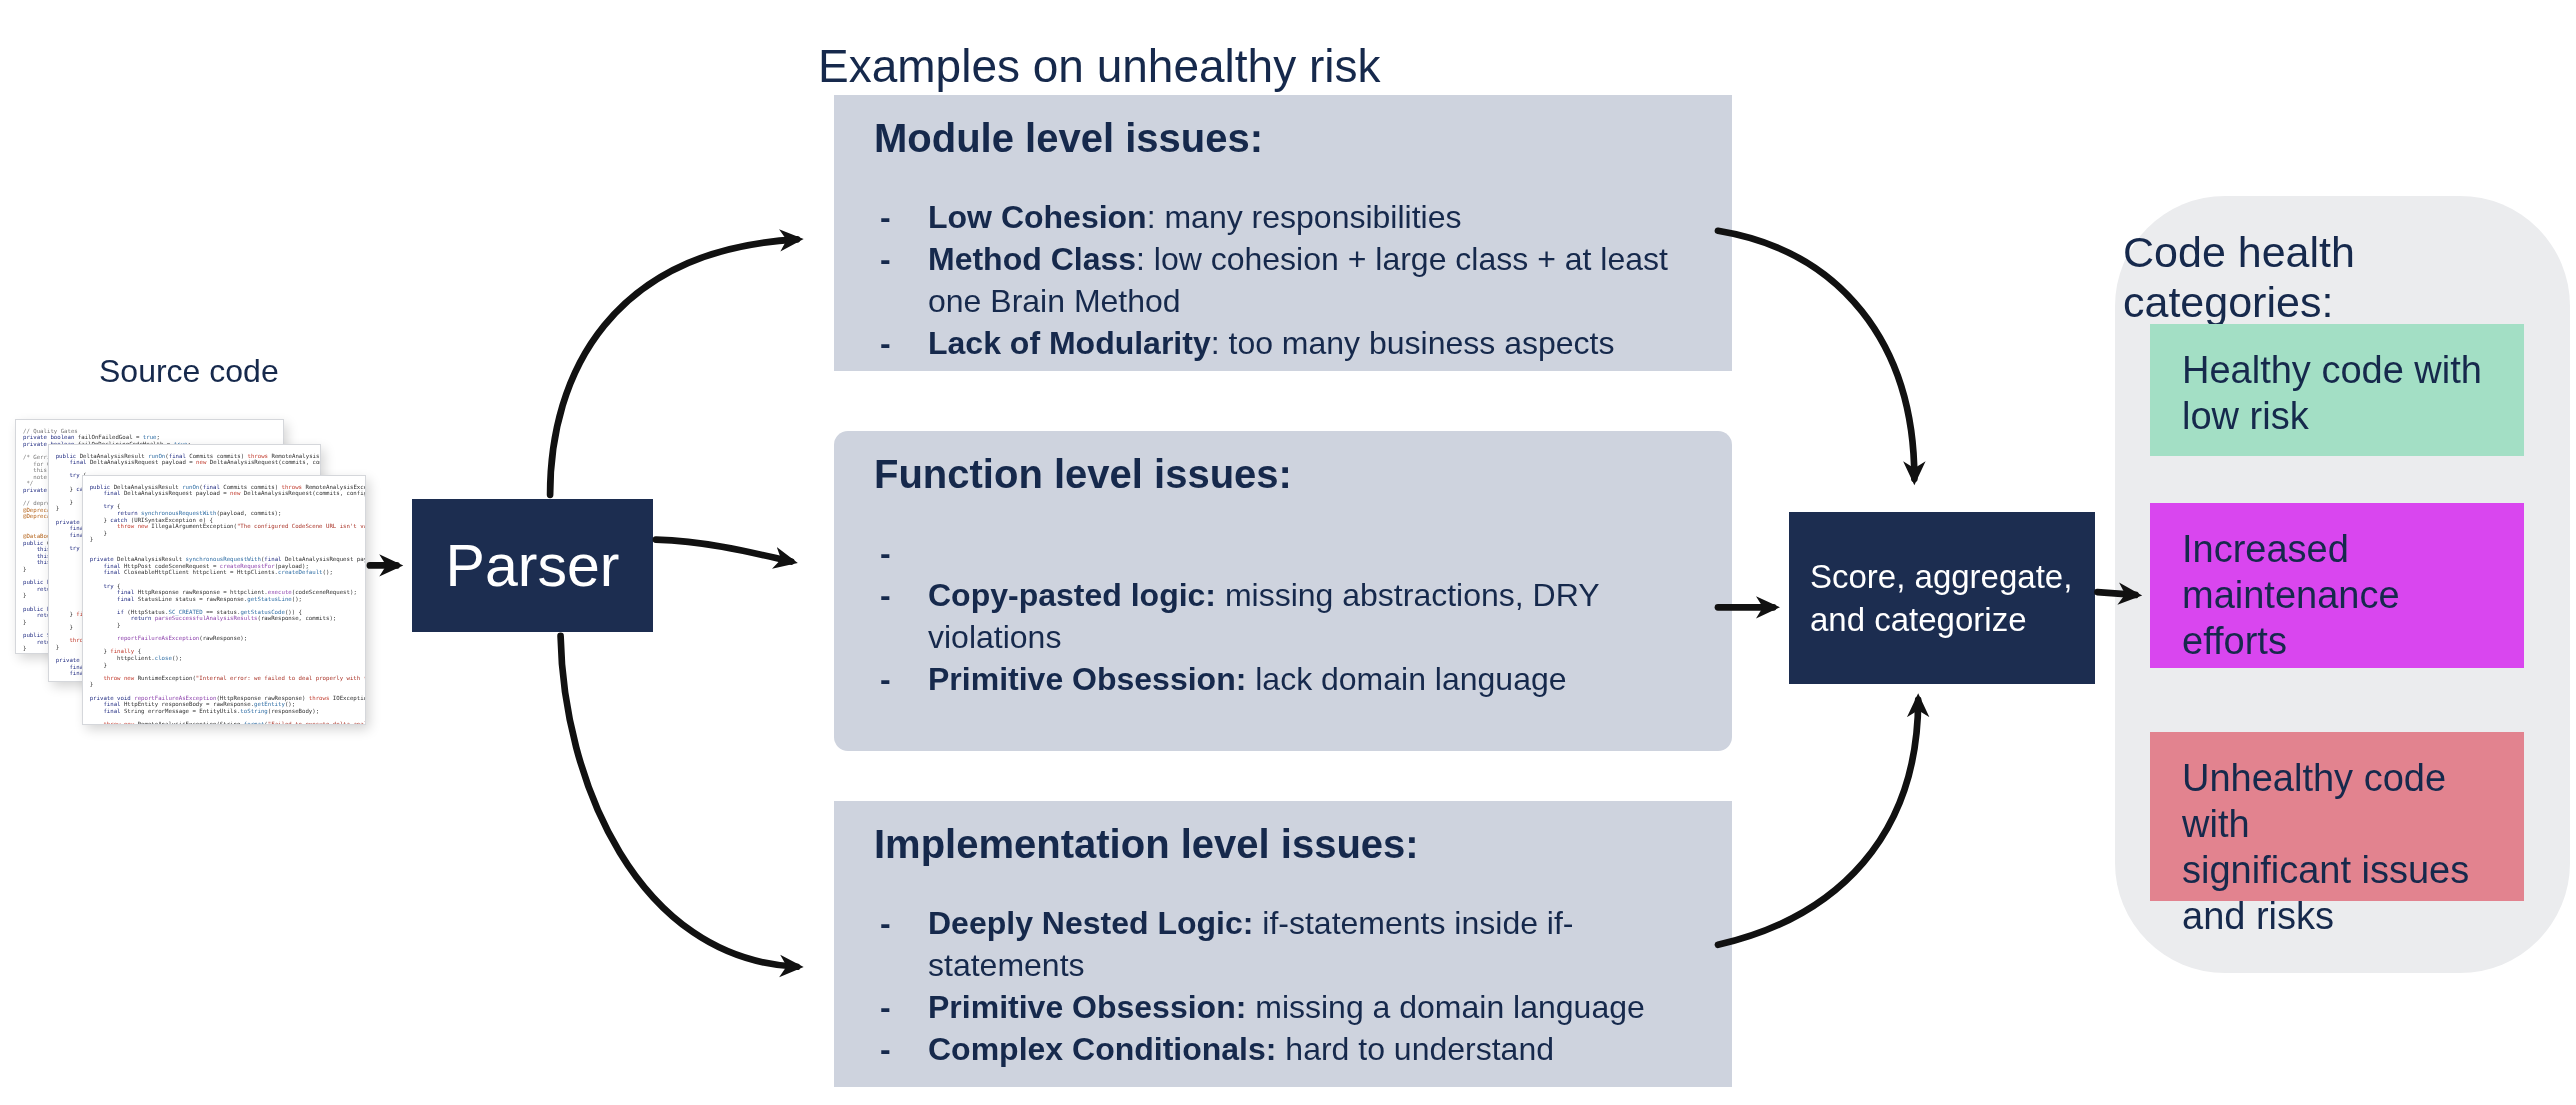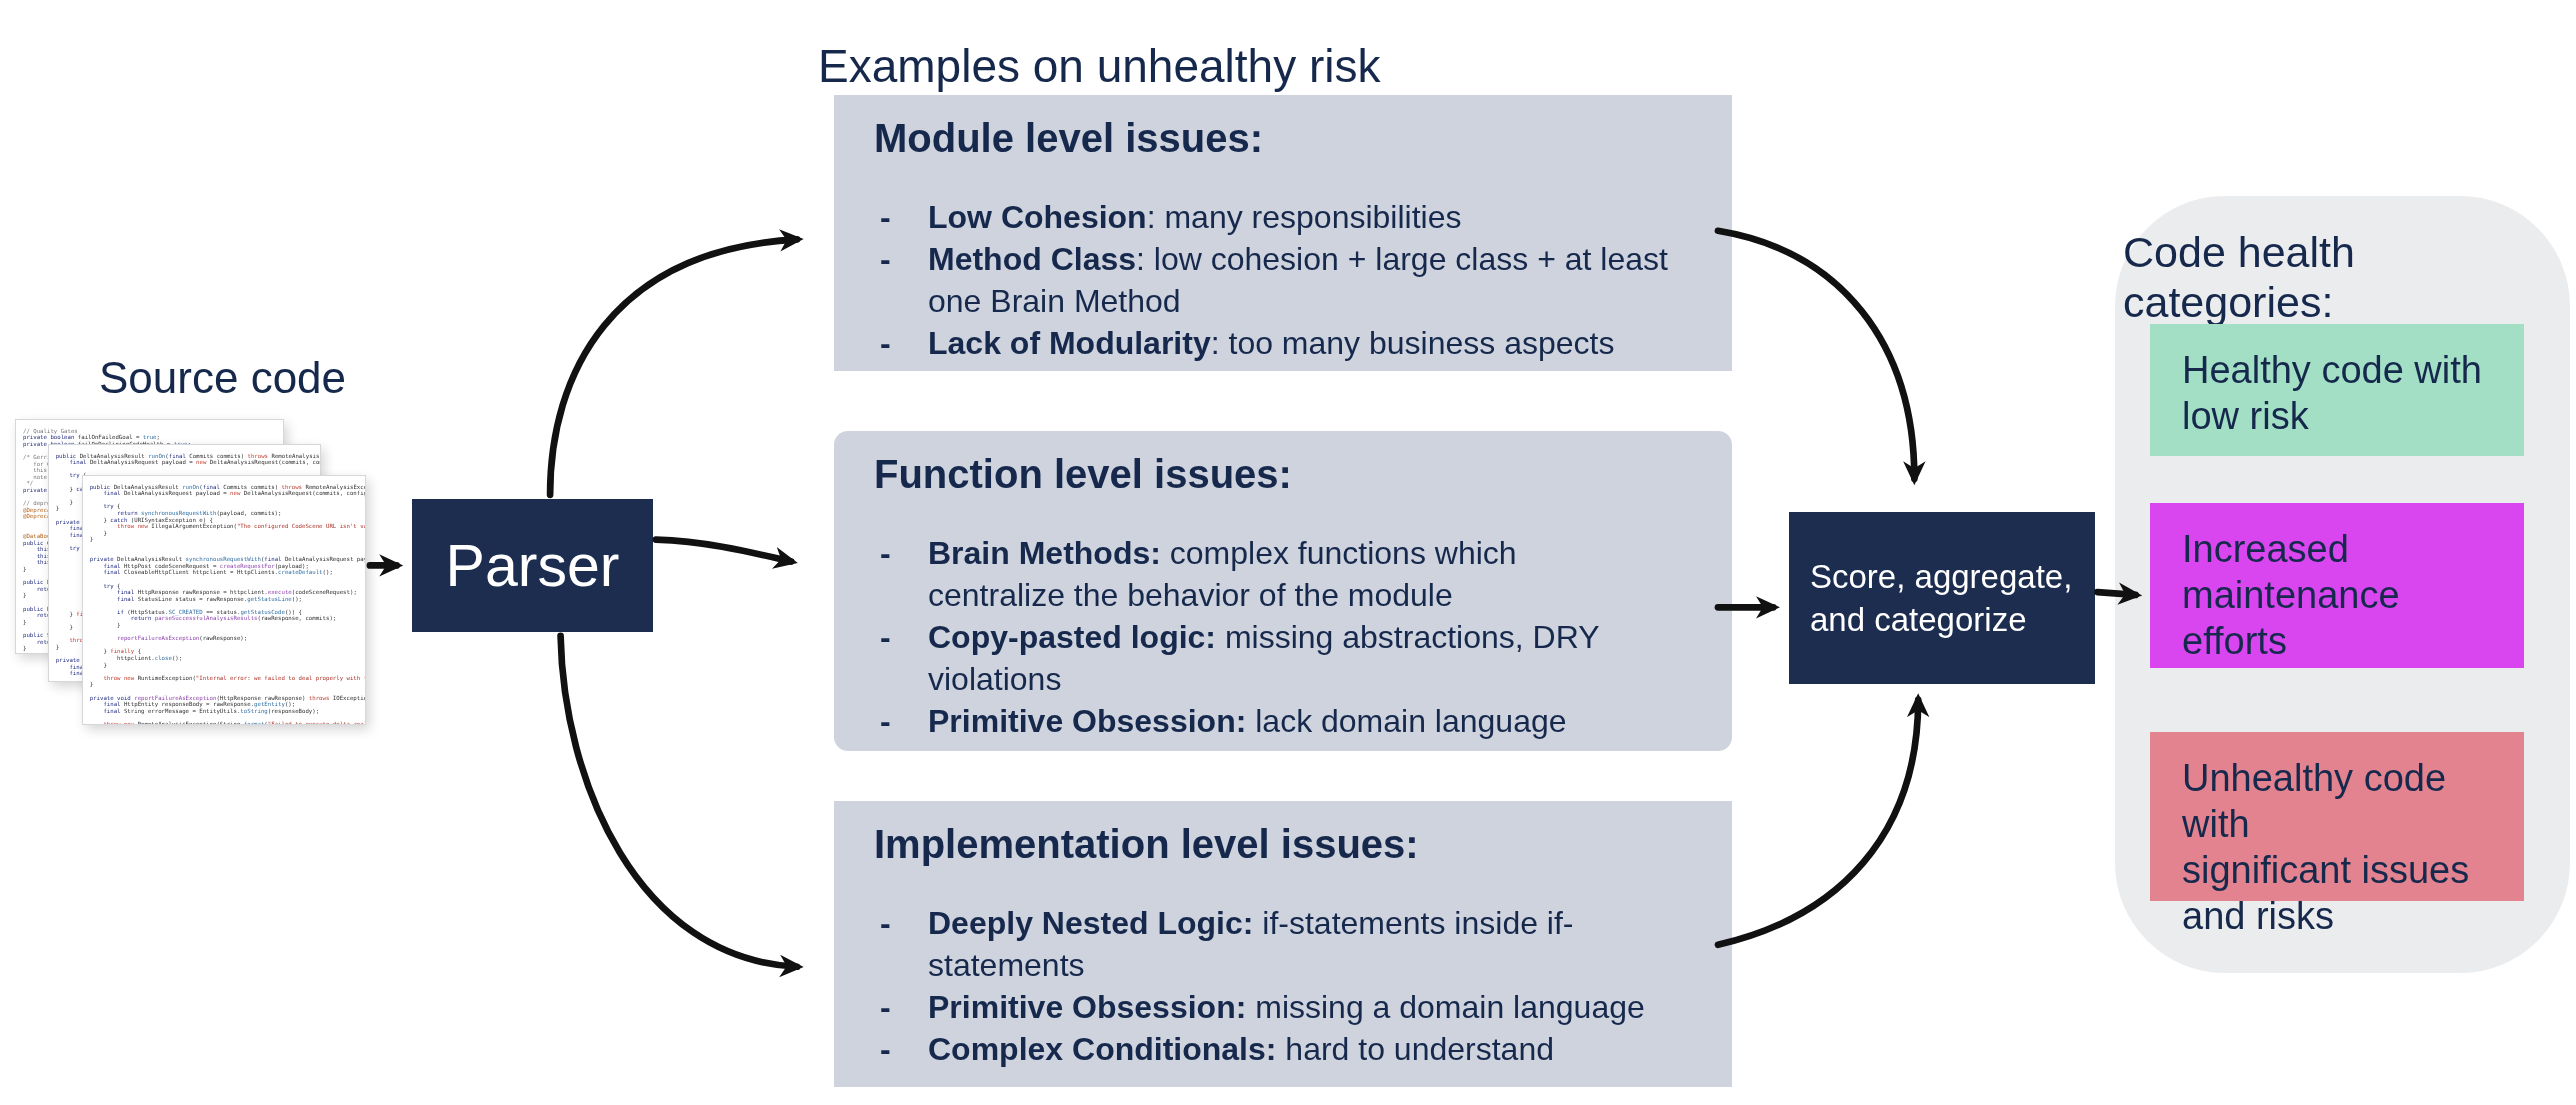--- a/index.html
+++ b/index.html
@@ -1,21 +1,21 @@
 <!DOCTYPE html>
 <html><head>
 <meta charset="utf-8">
 <style>
   html,body{margin:0;padding:0;background:#fff;}
   #canvas{position:relative;width:2576px;height:1106px;background:#ffffff;overflow:hidden;
           font-family:"Liberation Sans",sans-serif;color:#16294c;}
 
   
   .main-title{position:absolute;left:818px;top:40px;font-size:46px;line-height:53px;}
-  .source-label{position:absolute;left:99px;top:353px;font-size:44px;}
+  .source-label{position:absolute;left:99px;top:353px;font-size:32px;}
 
   
   .page{position:absolute;background:#ffffff;border:1px solid #d5d7db;
         box-shadow:3.8px 4.8px 11.4px rgba(0,0,0,0.18);overflow:hidden;padding:7.6px 6.7px;box-sizing:border-box;}
   #page-back{left:15.3px;top:419px;width:269px;height:235px;z-index:1;}
   #page-middle{left:48px;top:444px;width:273px;height:238px;z-index:2;}
   #page-front{left:82px;top:475px;width:284px;height:250px;z-index:3;}
   .page pre{margin:0;font-family:"DejaVu Sans Mono",monospace;font-size:5.7px;line-height:6.6px;white-space:pre;color:#2f2f2f;}
   .tk-p{color:#2f2f2f;} .tk-k{color:#1f2a80;} .tk-r{color:#c0392b;} .tk-s{color:#a93226;}
   .tk-b{color:#2e6da4;} .tk-m{color:#8e44ad;} .tk-o{color:#b5651d;} .tk-c{color:#777777;}
@@ -194,22 +194,20 @@
           <span class="dash">-</span>
           <span class="text"><b>Lack of Modularity</b>: too many business aspects</span>
         </li>
       </ul>
   </div>
   <div class="issue-box" id="box-function">
     <div class="issue-title">Function level issues:</div>
     <ul class="issue-list">
         <li>
           <span class="dash">-</span>
-          <span class="text"><b>Brain Methods:</b> complex functions which
-centralize the behavior of the module</span>
         </li>
         <li>
           <span class="dash">-</span>
           <span class="text"><b>Copy-pasted logic:</b> missing abstractions, DRY
 violations</span>
         </li>
         <li>
           <span class="dash">-</span>
           <span class="text"><b>Primitive Obsession:</b> lack domain language</span>
         </li>

